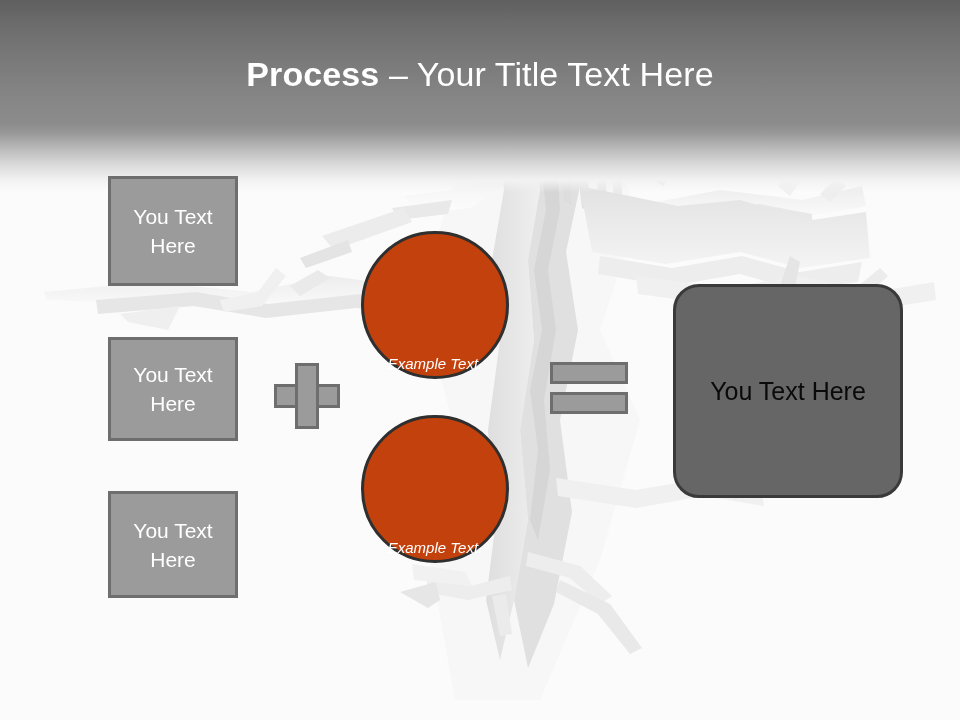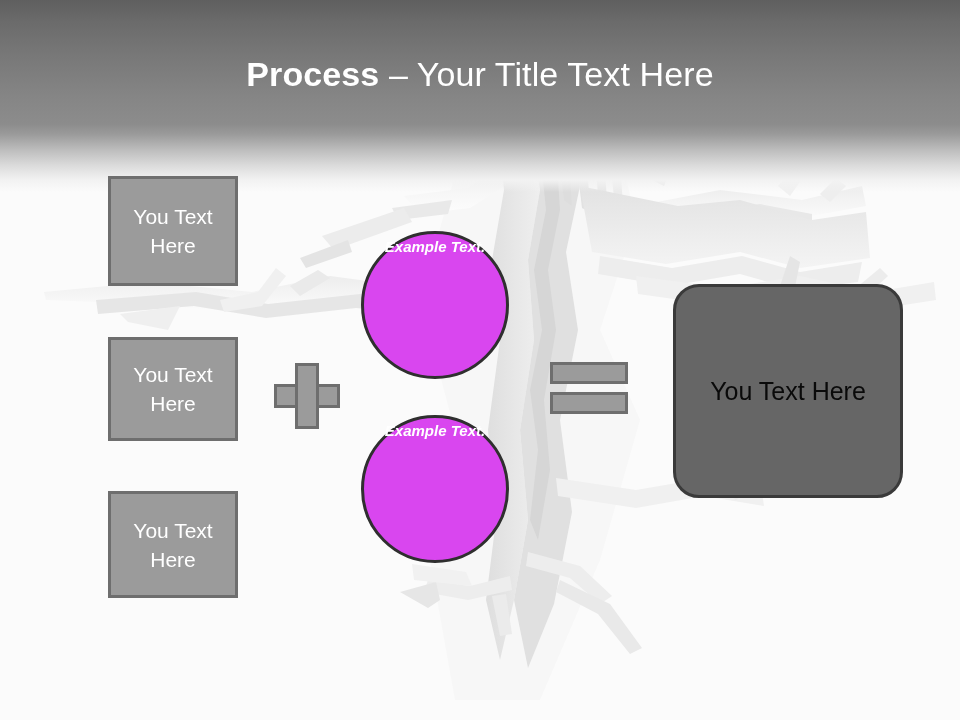--- a/index.html
+++ b/index.html
@@ -101,29 +101,29 @@
     width: 18px; height: 18px;
     background: #9b9b9b;
   }
 
   
   .circle {
     position: absolute;
     z-index: 4;
     box-sizing: border-box;
     border-radius: 50%;
-    background: #d946ef;
+    background: #c2410c;
     border: 3px solid #2f2f2f;
     color: #ffffff;
     font-size: 15px;
-    font-weight: bold;
+    font-weight: normal;
     font-style: italic;
     line-height: 25px;
     display: flex;
-    align-items: flex-start;
+    align-items: flex-end;
     justify-content: center;
     text-align: center;
   }
   .circle-1 { left: 361px; top: 231px; width: 148px; height: 148px; }
   .circle-2 { left: 361px; top: 415px; width: 148px; height: 148px; }
 
   
   .op-equals {
     position: absolute;
     left: 550px; top: 362px;

